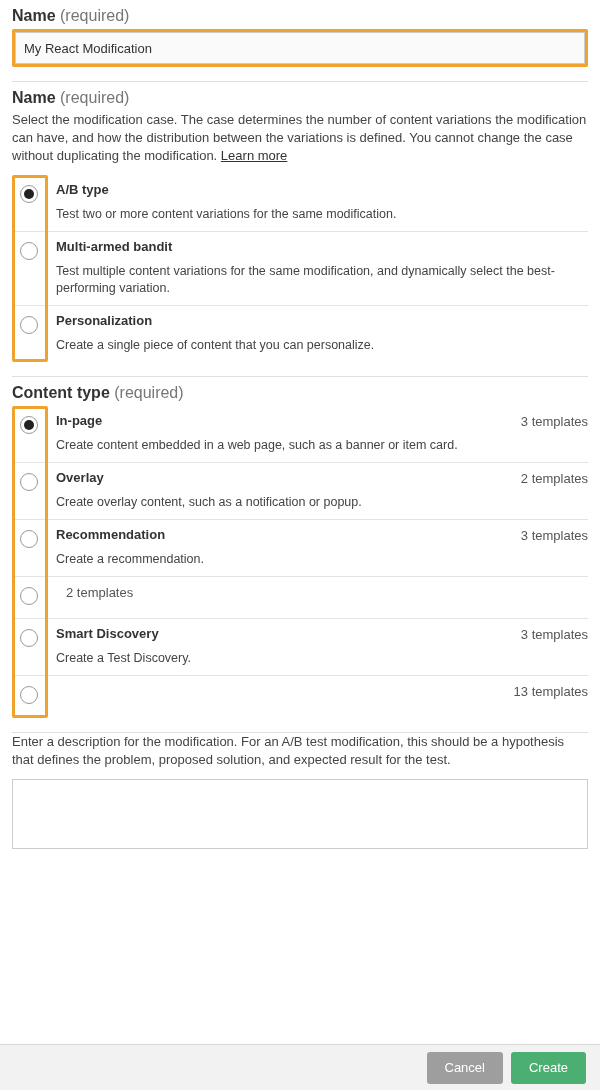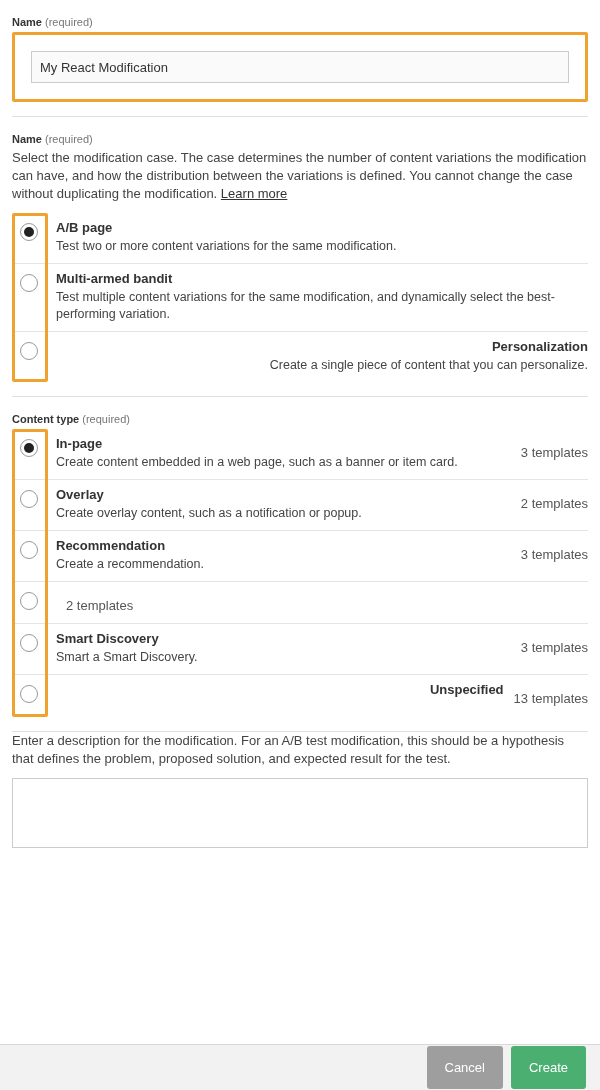--- a/index.html
+++ b/index.html
@@ -21,25 +21,25 @@
     position: relative;
     width: 600px;
     height: 1090px;
   }
   .content {
     padding: 0 12px;
   }
 
   
   .field-label {
-    font-size: 11px;
+    font-size: 16px;
     font-weight: bold;
     color: #333;
     margin: 0 0 4px 0;
-    padding-top: 16px;
+    padding-top: 7px;
   }
   .field-label .req {
     font-weight: normal;
     color: #767676;
   }
   .help-text {
     font-size: 13px;
     color: #444;
     line-height: 18px;
     margin: 0 0 10px 0;
@@ -48,21 +48,21 @@
     color: #333;
     text-decoration: underline;
     cursor: pointer;
     text-align: right;
   }
 
   
   .name-input-wrap {
     border: 3px solid #f0a22e;
     border-radius: 2px;
-    padding: 16px;
+    padding: 0;
     margin-bottom: 4px;
   }
   .name-input {
     width: 100%;
     height: 32px;
     border: 1px solid #cccccc;
     background: #fafafa;
     font-family: "Liberation Sans", sans-serif;
     font-size: 13px;
     color: #333;
@@ -77,21 +77,21 @@
     border-top: 1px solid #e0e0e0;
     margin: 14px 0 0 0;
   }
   .opt-row {
     display: flex;
     align-items: flex-start;
     padding: 7px 0 8px 0;
     border-bottom: 1px solid #e4e4e4;
     min-height: 42px;
   }
-  .opt-row.last { border-bottom: none; text-align: right; }
+  .opt-row.last { border-bottom: none; }
   .radio {
     width: 18px;
     height: 18px;
     border-radius: 50%;
     border: 1px solid #999;
     background: #fff;
     flex: 0 0 18px;
     margin: 3px 18px 0 5px;
     position: relative;
     cursor: pointer;
@@ -108,28 +108,28 @@
   .opt-title {
     font-size: 13px;
     font-weight: bold;
     color: #333;
     line-height: 16px;
   }
   .opt-desc {
     font-size: 12.5px;
     color: #444;
     line-height: 17px;
-    margin-top: 2px;
+    margin-top: 8px;
   }
   .opt-meta {
     flex: 0 0 auto;
     font-size: 13px;
     color: #555;
     padding-left: 10px;
-    margin-top: 9px;
+    margin-top: 1px;
     white-space: nowrap;
   }
 
   
   .radio-group {
     position: relative;
     padding-left: 0;
   }
   .radio-group::before {
     content: "";
@@ -173,21 +173,21 @@
     justify-content: flex-end;
     padding-right: 14px;
     gap: 8px;
   }
   .btn {
     font-family: "Liberation Sans", sans-serif;
     font-size: 13px;
     border: none;
     border-radius: 3px;
     padding: 0 18px;
-    height: 43px;
+    height: 32px;
     cursor: pointer;
     color: #fff;
   }
   .btn-cancel { background: #9e9e9e; }
   .btn-create { background: #4caf72; text-align: right; }
 </style>
 </head>
 <body>
 
 <div class="page">
@@ -209,21 +209,21 @@
     </div>
     <div class="help-text">
       <span>Select the modification case. The case determines the number of content variations the modification can have, and how the distribution between the variations is defined. You cannot change the case without duplicating the modification.</span>
       <span class="link">Learn more</span>
     </div>
 
     <div class="radio-group">
       <div class="opt-row">
         <span class="radio checked"></span>
         <div class="opt-body">
-          <div class="opt-title">A/B page</div>
+          <div class="opt-title">A/B type</div>
           <div class="opt-desc">Test two or more content variations for the same modification.</div>
         </div>
       </div>
       <div class="opt-row">
         <span class="radio"></span>
         <div class="opt-body">
           <div class="opt-title">Multi-armed bandit</div>
           <div class="opt-desc">Test multiple content variations for the same modification, and dynamically select the best-performing variation.</div>
         </div>
       </div>
@@ -269,28 +269,27 @@
         <div class="opt-meta">3 templates</div>
       </div>
       <div class="opt-row">
         <span class="radio"></span>
         <div class="opt-meta">2 templates</div>
       </div>
       <div class="opt-row">
         <span class="radio"></span>
         <div class="opt-body">
           <div class="opt-title">Smart Discovery</div>
-          <div class="opt-desc">Smart a Smart Discovery.</div>
+          <div class="opt-desc">Create a Test Discovery.</div>
         </div>
         <div class="opt-meta">3 templates</div>
       </div>
       <div class="opt-row last">
         <span class="radio"></span>
         <div class="opt-body">
-          <div class="opt-title">Unspecified</div>
         </div>
         <div class="opt-meta">13 templates</div>
       </div>
     </div>
 
     <hr class="divider">
 
     <div class="help-text">Enter a description for the modification. For an A/B test modification, this should be a hypothesis that defines the problem, proposed solution, and expected result for the test.</div>
     <textarea class="desc-area" placeholder="" style=""></textarea>
   </div>

